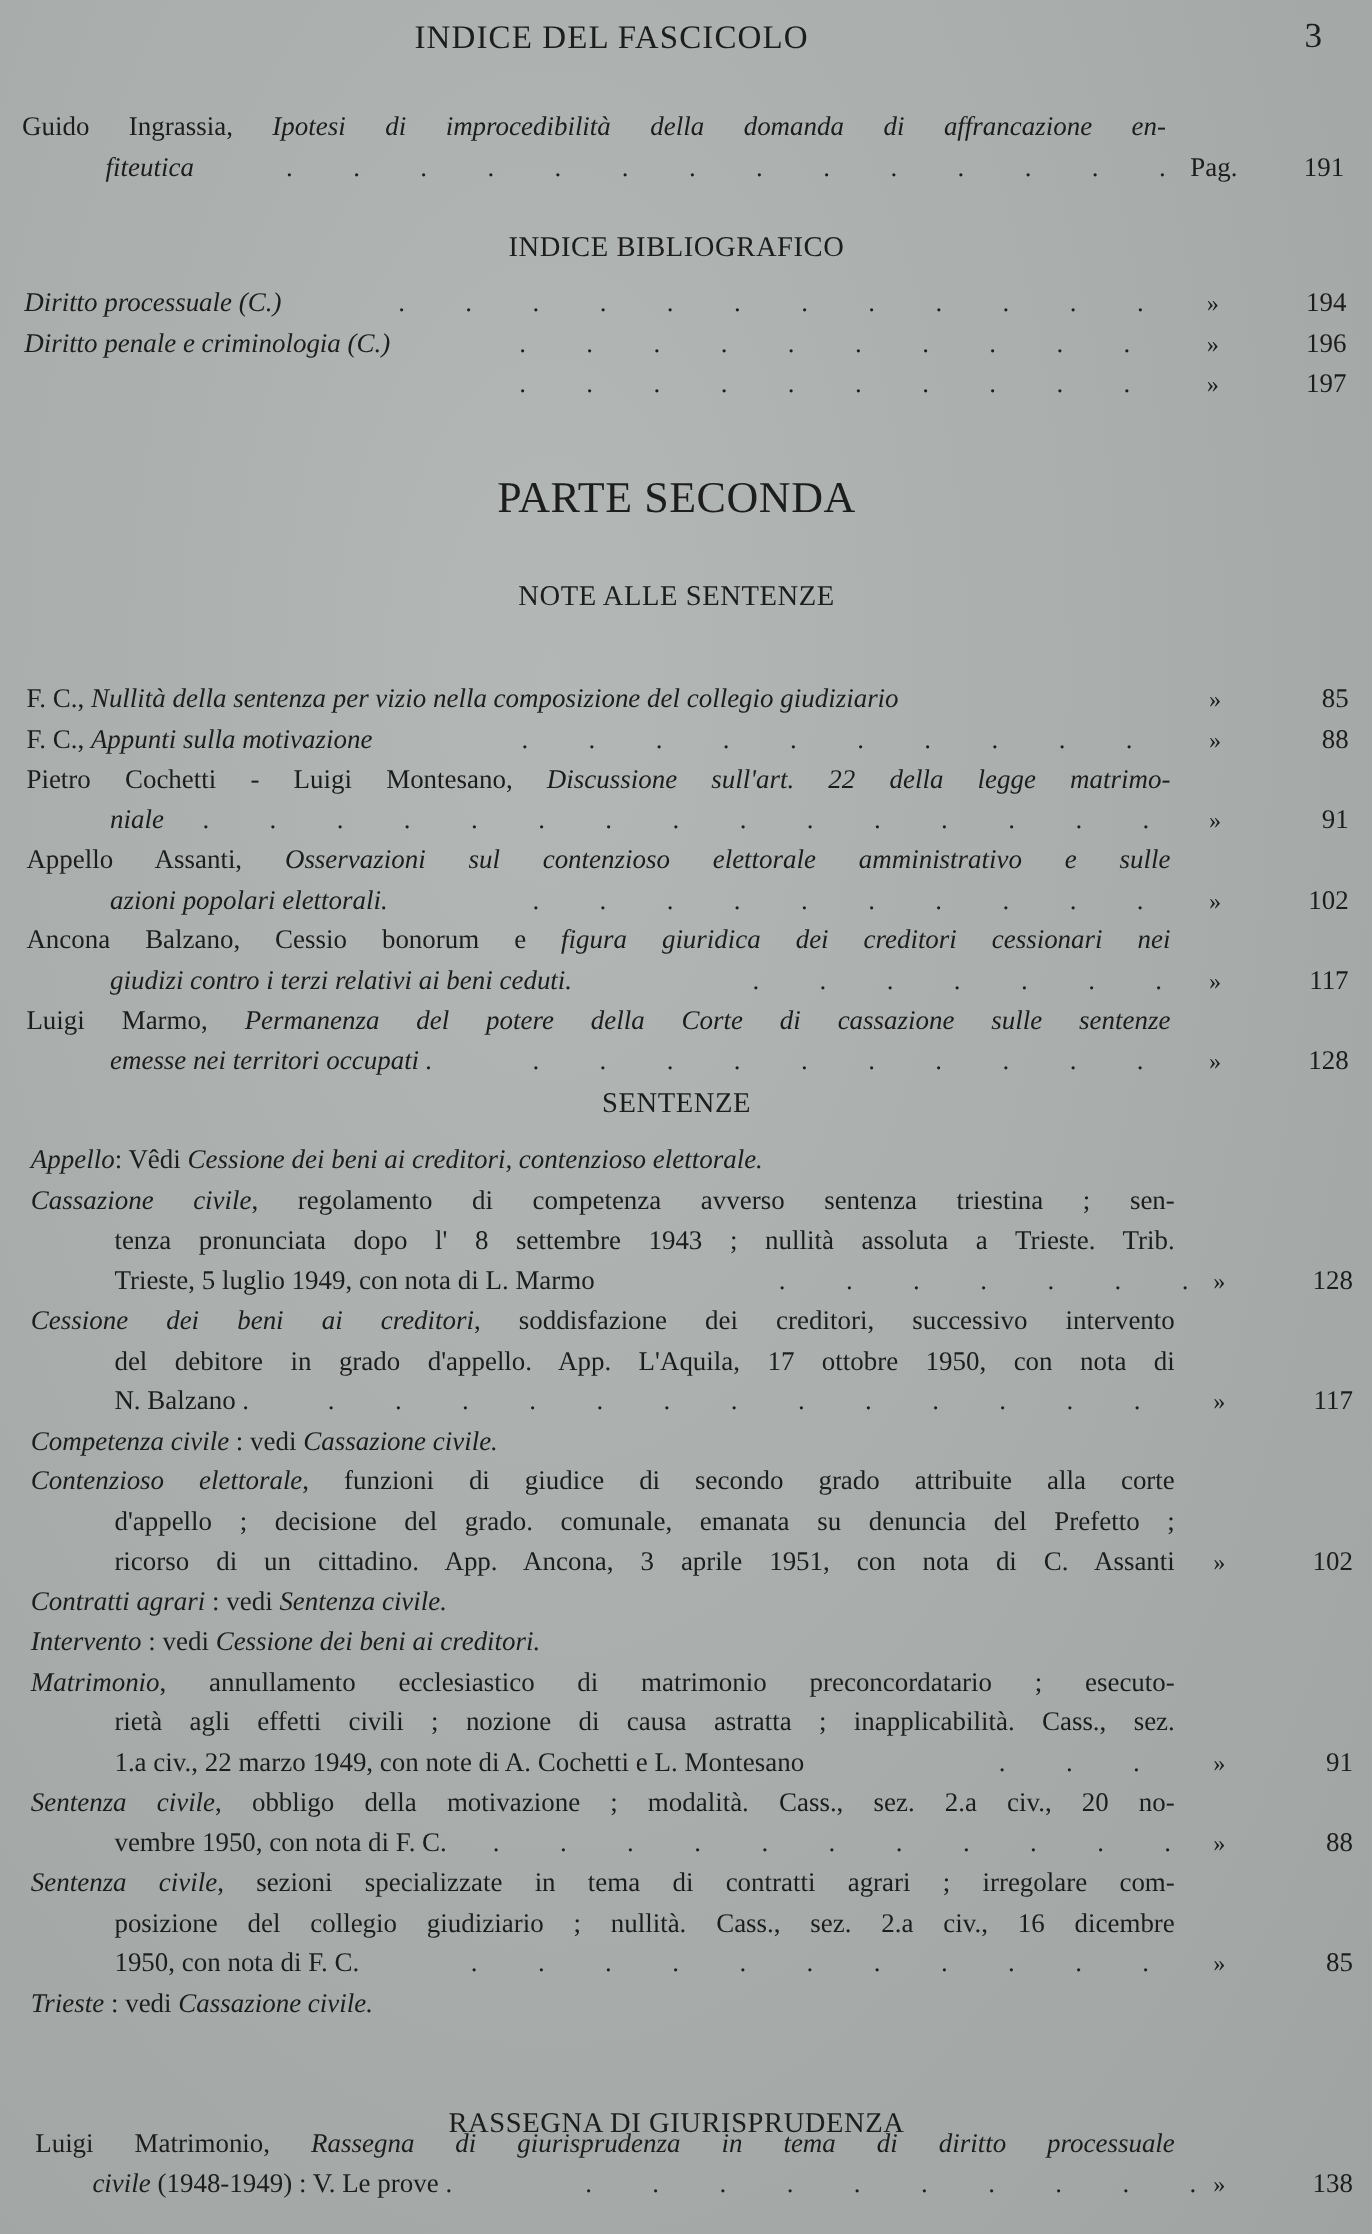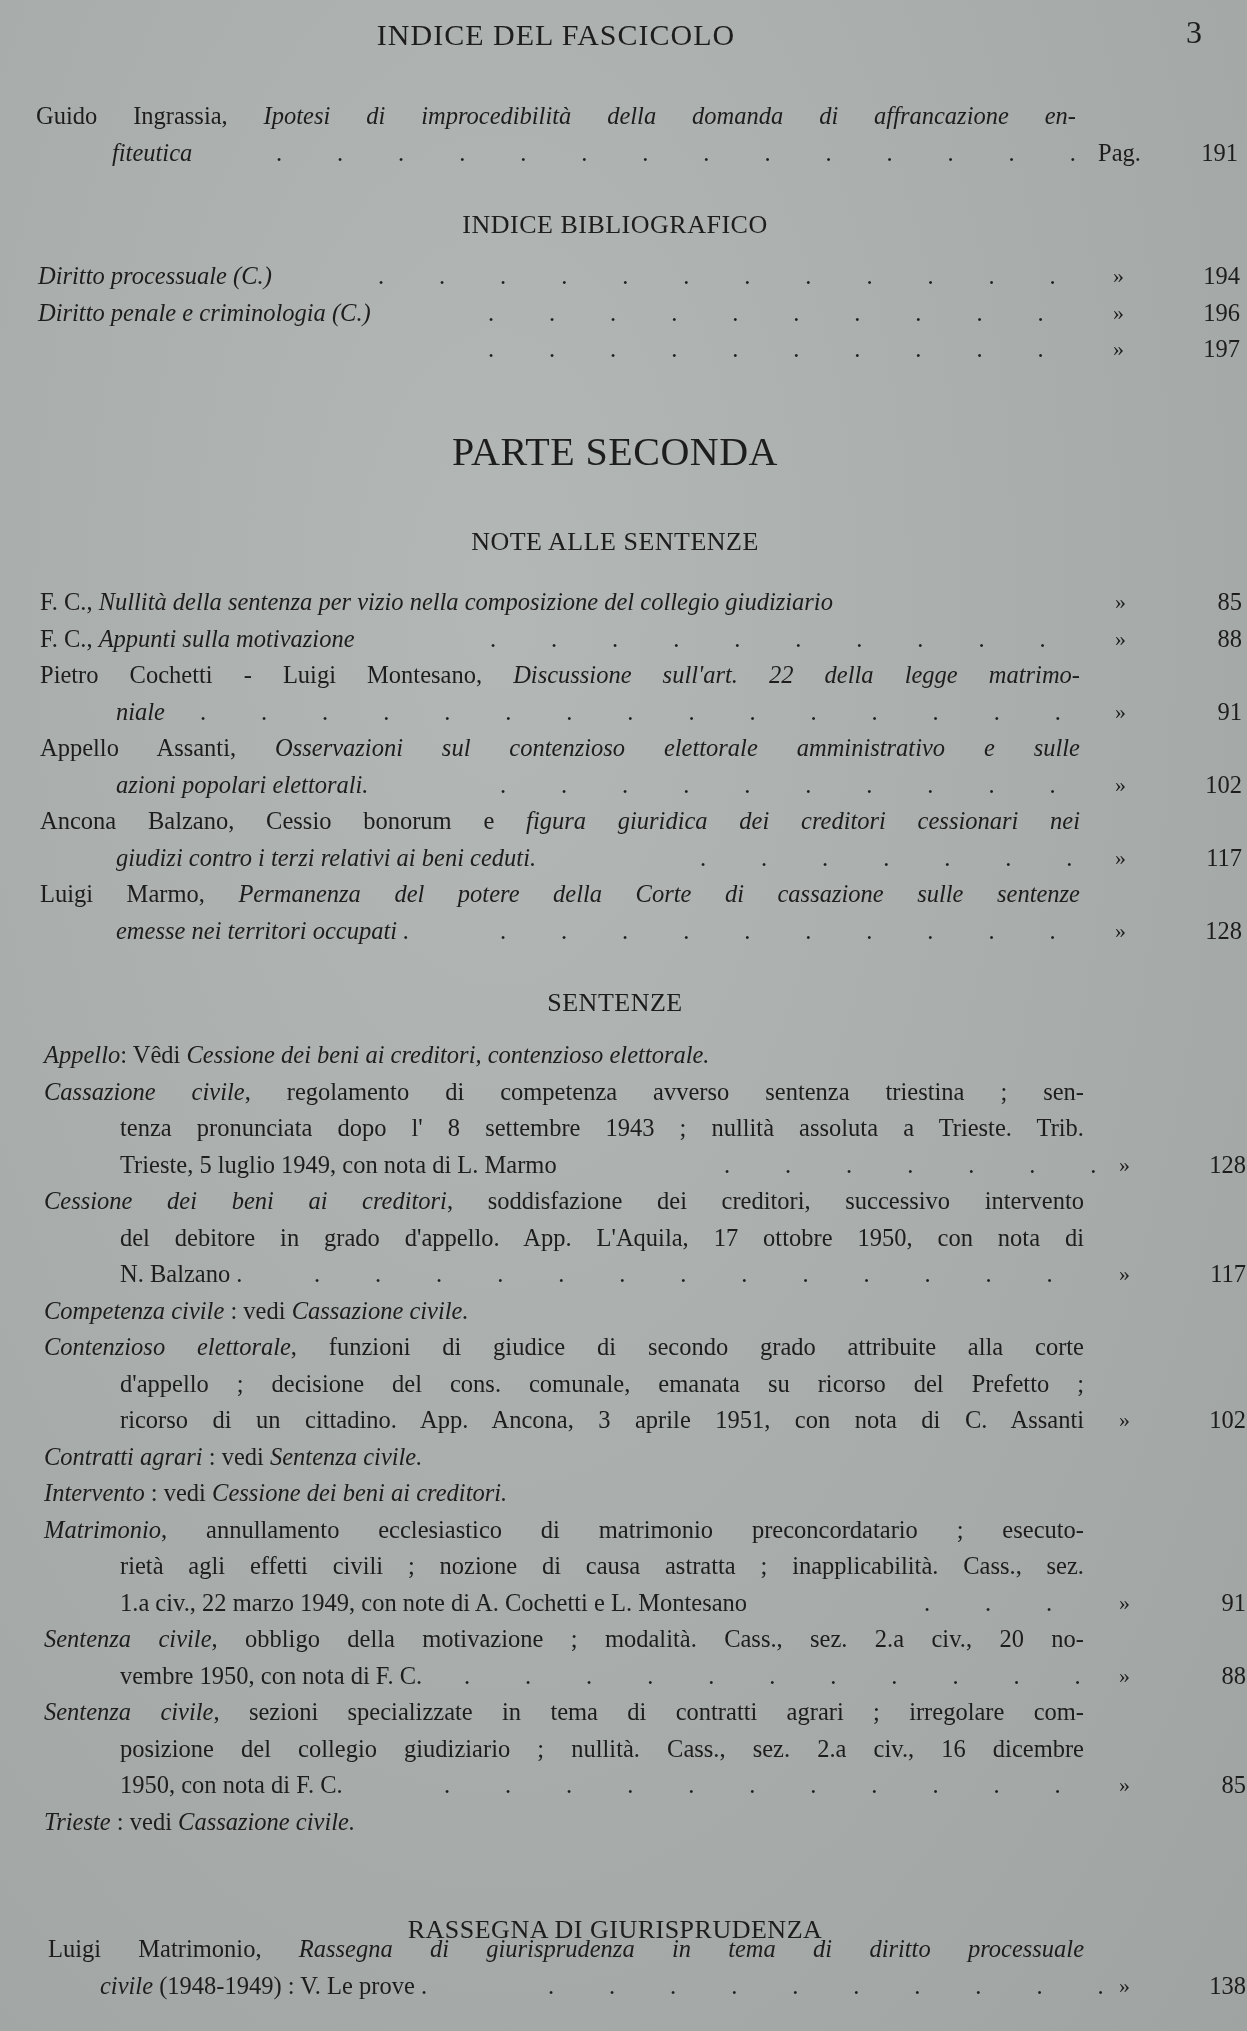--- a/index.html
+++ b/index.html
@@ -18,21 +18,21 @@
   }
   .page-num { position: absolute; top: 14px; right: 45px; font-size: 32px; }
   .sec-title {
     position: absolute; left: 0; width: 1230px; text-align: center;
     font-size: 26px; letter-spacing: 0.5px;
   }
   .part-title {
     position: absolute; left: 0; width: 1230px; text-align: center;
     font-size: 40px; letter-spacing: 0.5px;
   }
-  .entry { position: absolute; left: 24px; width: 1180px; font-size: 24.5px; line-height: 36.5px; margin-left: 16px; }
+  .entry { position: absolute; left: 24px; width: 1180px; font-size: 24.5px; line-height: 36.5px; }
   .line { position: relative; height: 36.5px; white-space: nowrap; }
   .line .txt { position: absolute; left: 0; top: 0; width: 1040px; text-align: justify; text-align-last: justify; }
   .line.last .txt { text-align-last: left; width: auto; }
   .line.indent .txt { left: 76px; width: 964px; }
   .leader { position: absolute; top: 0; height: 36.5px; overflow: hidden; }
   .leader span { letter-spacing: 24.4px; }
   .raquo { position: absolute; top: 0; left: 1075px; font-size: 22px; }
   .pg { position: absolute; top: 0; left: 1110px; width: 92px; text-align: right; }
   .pglabel { position: absolute; top: 0; left: 1058px; }
   i { font-style: italic; }
@@ -74,21 +74,21 @@
     <div class="line last">
         <span class="leader" style="left:450px;width:610px;"><span>. . . . . . . . . . . . . . . . .</span></span>
         <span class="raquo">»</span>
         <span class="pg">197</span>
       </div>
   </div>
 
   <div class="part-title" style="top:428px;">PARTE SECONDA</div>
   <div class="sec-title" style="top:527px;">NOTE ALLE SENTENZE</div>
 
-  <div class="entry" style="top:584px;">
+  <div class="entry" style="top:618px;">
     <div class="line last">
         <span class="txt"><span>F. C.,</span> <i>Nullità della sentenza per vizio nella composizione del collegio giudiziario</i></span>
         <span class="raquo">»</span>
         <span class="pg">85</span>
       </div>
     <div class="line last">
         <span class="txt"><span>F. C.,</span> <i>Appunti sulla motivazione</i></span>
         <span class="leader" style="left:450px;width:610px;"><span>. . . . . . . . . . . . . . . . .</span></span>
         <span class="raquo">»</span>
         <span class="pg">88</span>
@@ -169,21 +169,21 @@
       </div>
 
     <div class="line last">
         <span class="txt"><i>Competenza civile</i><span> : vedi </span><i>Cassazione civile.</i></span>
       </div>
 
     <div class="line">
         <span class="txt"><i>Contenzioso elettorale</i><span>, funzioni di giudice di secondo grado attribuite alla corte</span></span>
       </div>
     <div class="line indent">
-        <span class="txt">d'appello ; decisione del cons. comunale, emanata su ricorso del Prefetto ;</span>
+        <span class="txt">d'appello ; decisione del grado. comunale, emanata su denuncia del Prefetto ;</span>
       </div>
     <div class="line indent">
         <span class="txt">ricorso di un cittadino. App. Ancona, 3 aprile 1951, con nota di C. Assanti</span>
         <span class="raquo">»</span>
         <span class="pg">102</span>
       </div>
 
     <div class="line last">
         <span class="txt"><i>Contratti agrari</i><span> : vedi </span><i>Sentenza civile.</i></span>
       </div>

